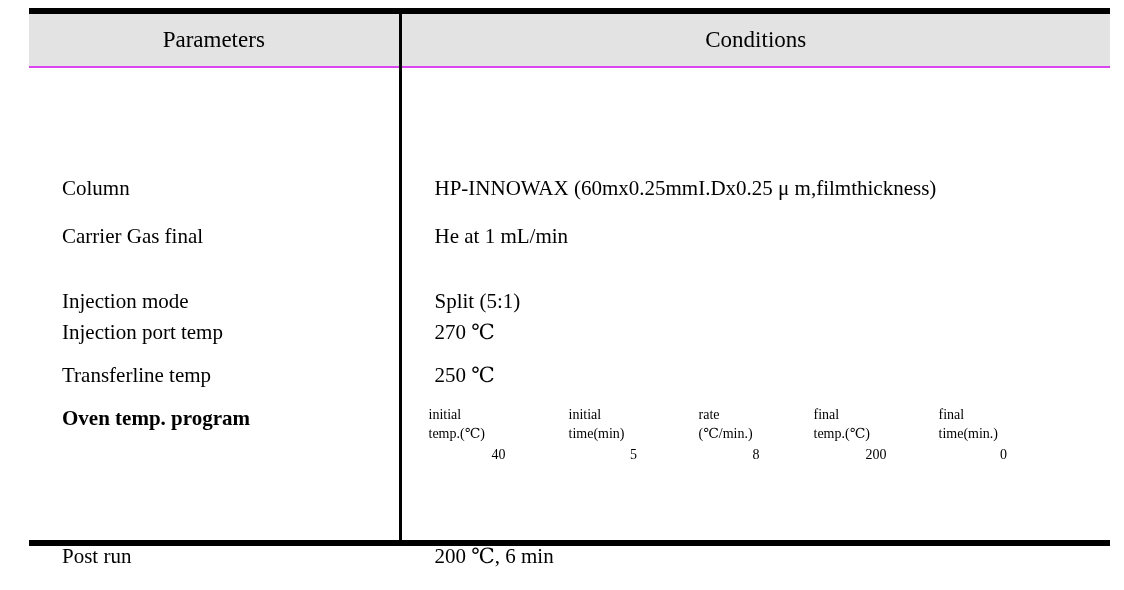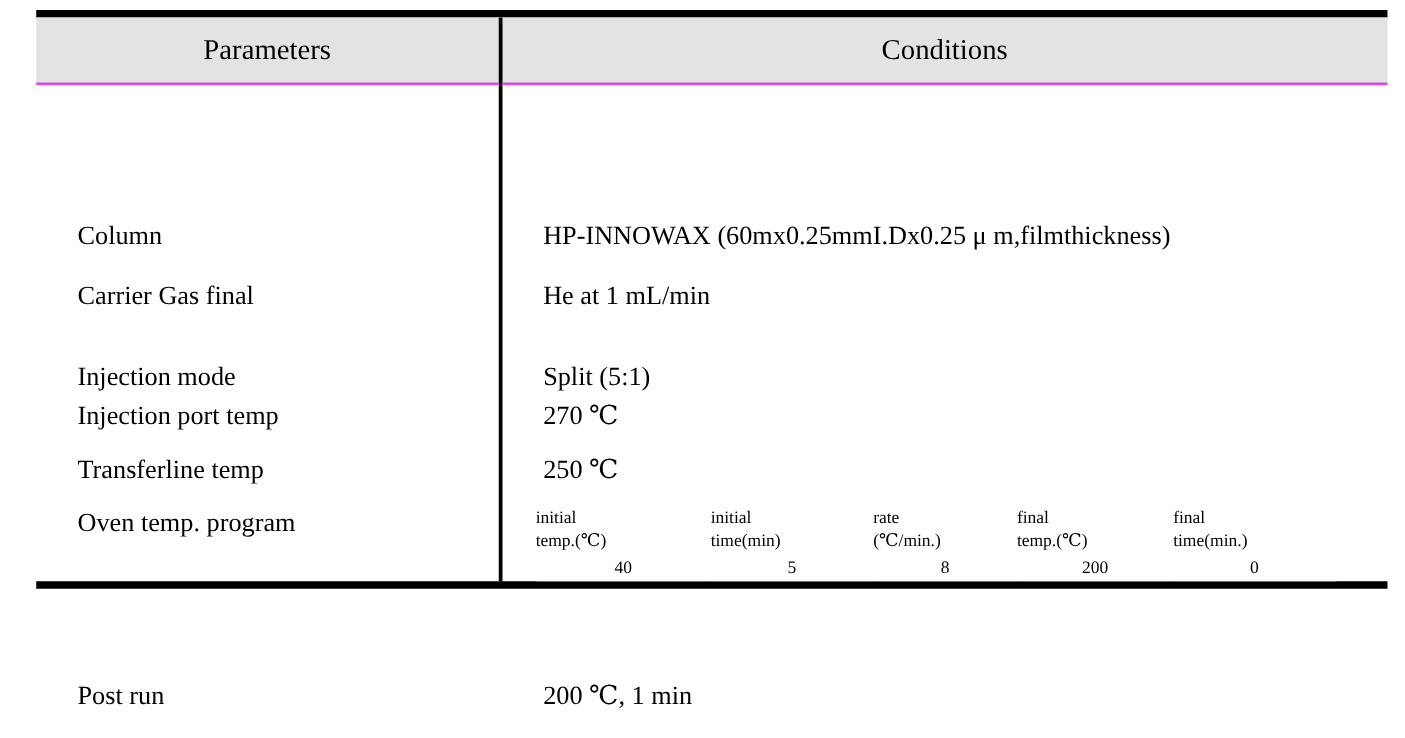--- a/index.html
+++ b/index.html
@@ -68,40 +68,40 @@
     vertical-align: top;
     padding: 0;
     background: #ffffff;
   }
   tbody td.cell-param {
     border-right: 3px solid #000000;
   }
 
   .body-inner {
     position: relative;
-    height: 397px;
+    height: 472px;
   }
 
   
   .lbl, .val {
     position: absolute;
     font-size: 21px;
     line-height: 1;
     white-space: nowrap;
   }
   .lbl { left: 33px; }
   .val { left: 33px; }
 
   
   .r0 { top: 110px; }
   .r1 { top: 158px; }
   .r2 { top: 206px; margin-top: 17px; }
   .r3 { top: 254px; }
   .r4 { top: 297px; }
-  .r5 { top: 340px; }
+  .r5 { top: 340px; font-weight: bold; }
   .r6 { top: 478px; }
 
   
   .oven {
     position: absolute;
     left: 27px;
     top: 338px;
     width: 620px;
   }
   table.sub {
@@ -161,21 +161,21 @@
               <span class="lbl r6">Post run</span>
             </div>
           </td>
           <td class="cell-cond">
             <div class="body-inner">
               <span class="val r0">HP-INNOWAX  (60mx0.25mmI.Dx0.25 μ m,filmthickness)</span>
               <span class="val r1">He at 1 mL/min</span>
               <span class="val r2">Split (5:1)</span>
               <span class="val r3">270 ℃</span>
               <span class="val r4">250 ℃</span>
-              <span class="val r6">200 ℃, 1 min</span>
+              <span class="val r6">200 ℃, 6 min</span>
 
               <div class="oven">
                 <table class="sub">
                   <colgroup>
                     <col class="sub-c0">
                     <col class="sub-c1">
                     <col class="sub-c2">
                     <col class="sub-c3">
                     <col class="sub-c4">
                   </colgroup>

